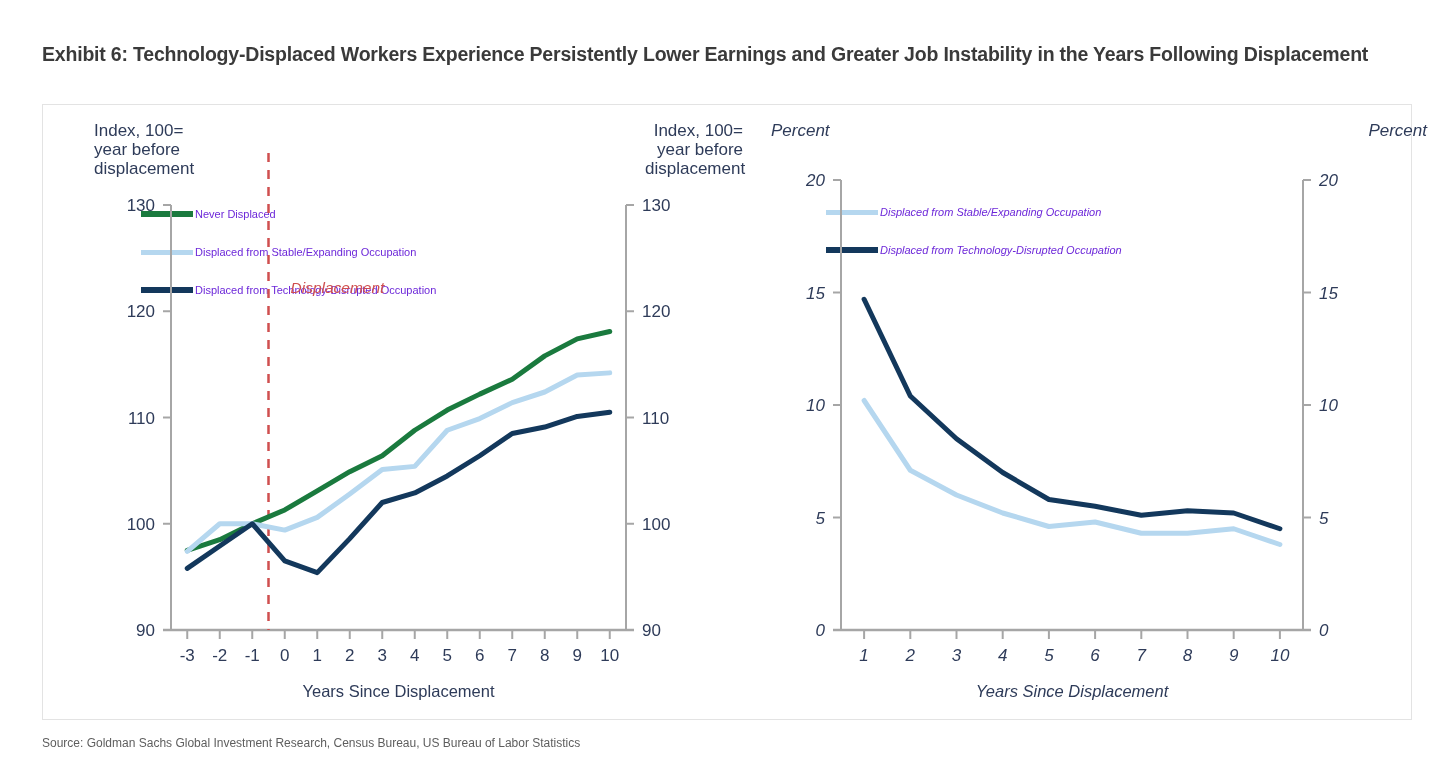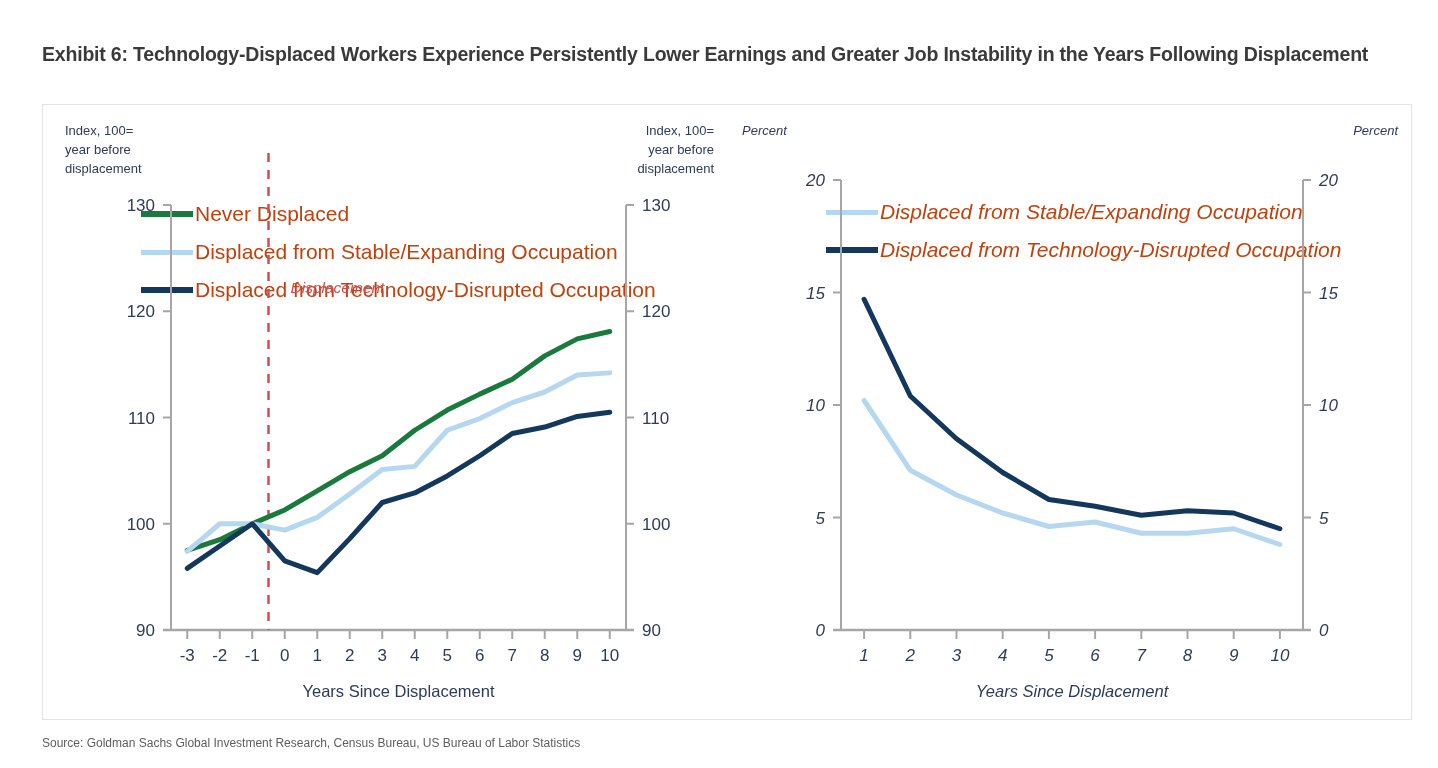--- a/index.html
+++ b/index.html
@@ -52,24 +52,25 @@
     position: absolute;
     top: 0;
     height: 616px;
   }
   .chart-half.left  { left: 0px;   width: 685px; }
   .chart-half.right { left: 685px; width: 685px; font-style: italic; }
 
   
   .unit-cap {
     position: absolute;
-    font-size: 13px;
+    font-size: 17px;
     line-height: 19px;
     color: #2e3b59;
     white-space: pre-line;
+    margin-left: 29px;
   }
   .unit-cap.l-left   { left: 22px;  top: 16px;  text-align: left; }
   .unit-cap.l-right  { left: 573px; top: 16px;  text-align: right; width: 98px; }
   .unit-cap.r-left   { left: 14px;  top: 16px;  text-align: left; }
   .unit-cap.r-right  { left: 590px; top: 16px;  text-align: right; width: 80px; }
 
   
   .sub-title {
     position: absolute;
     font-size: 16.5px;
@@ -92,22 +93,22 @@
     height: 38px;
   }
   .legend-swatch {
     width: 52px;
     height: 5px;
     flex: 0 0 52px;
     margin-right: 2px;
   }
   .legend-swatch.thick { height: 6px; }
   .legend-label {
-    font-size: 21px;
-    color: #c2410c;
+    font-size: 11px;
+    color: #6d28d9;
     white-space: nowrap;
   }
 
   
   .plot-svg {
     position: absolute;
     left: 0;
     top: 0;
   }
 

